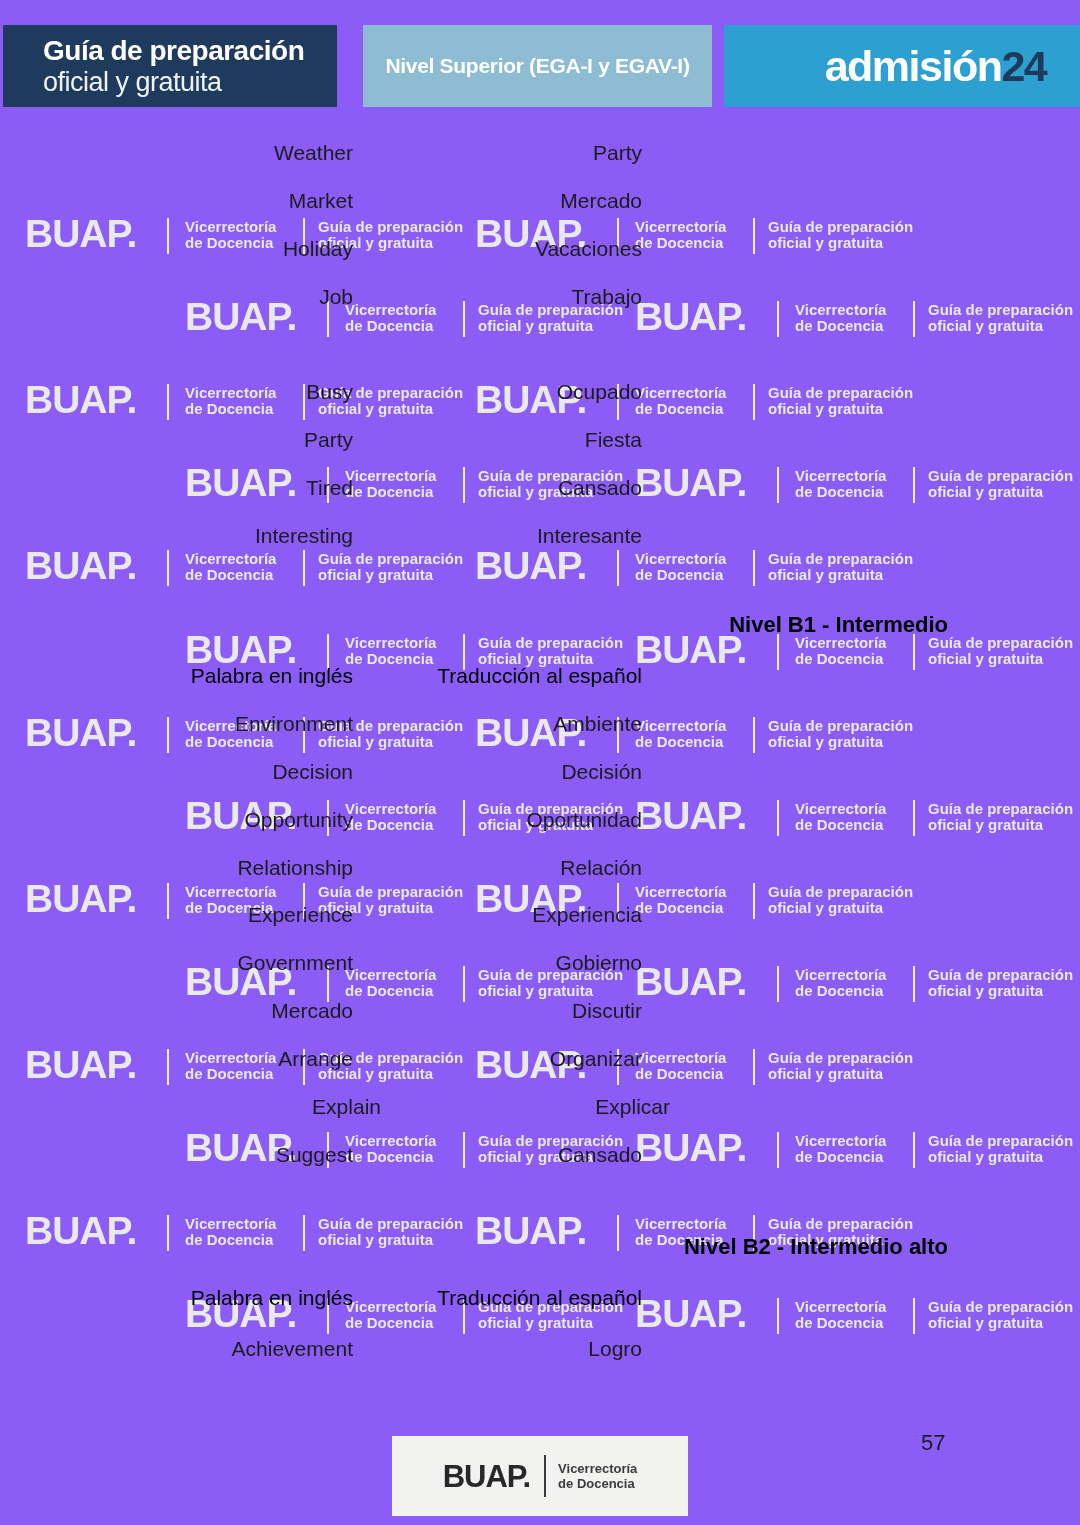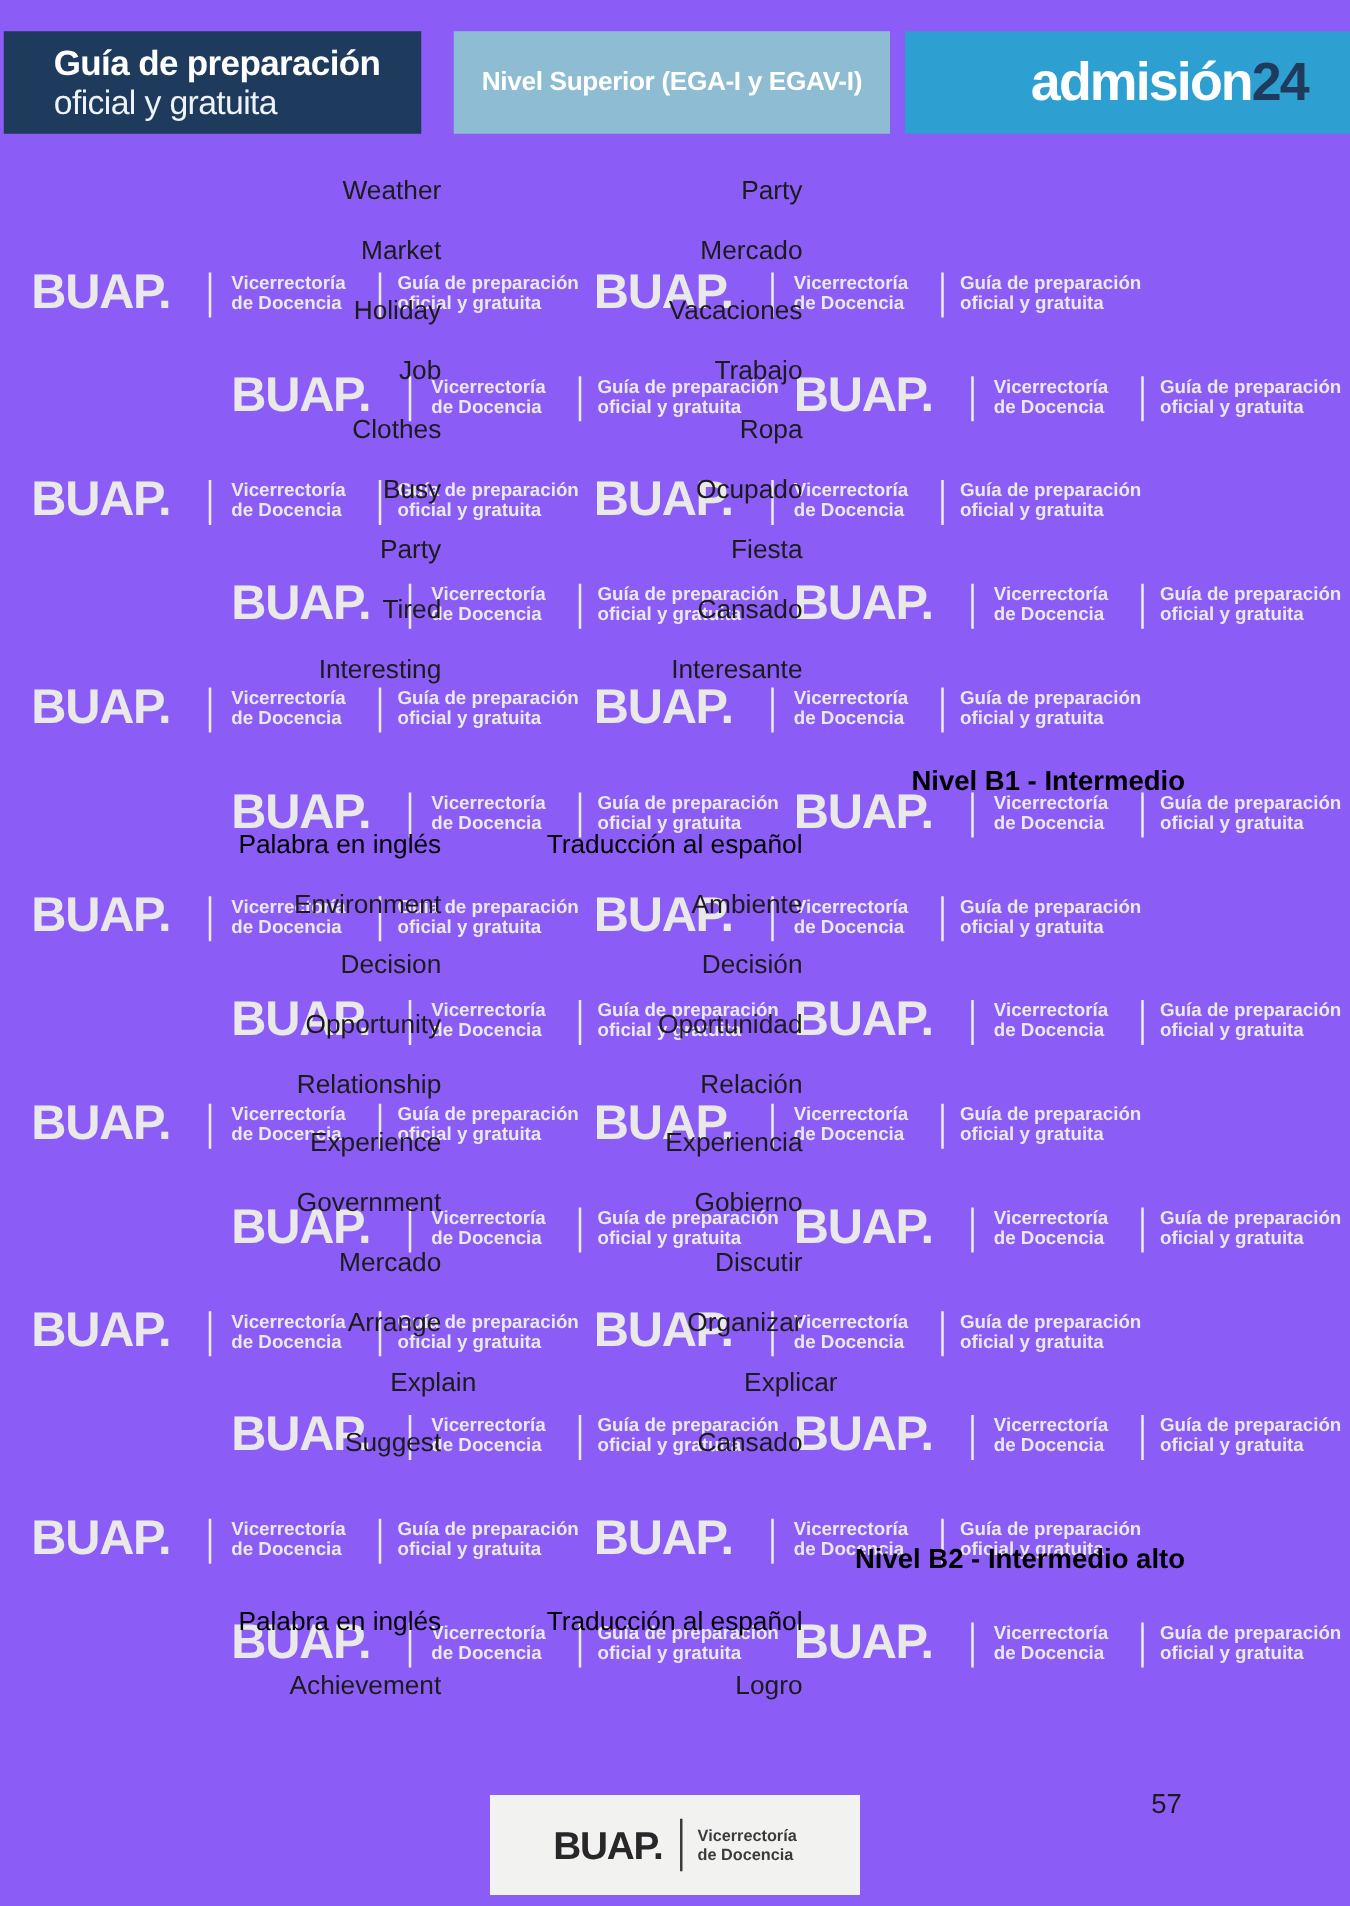--- a/index.html
+++ b/index.html
@@ -445,24 +445,20 @@
         <span class="esp">Mercado</span>
       </div>
       <div class="vrow" style="top: 237px;">
         <span class="eng">Holiday</span>
         <span class="esp">Vacaciones</span>
       </div>
       <div class="vrow" style="top: 285px;">
         <span class="eng">Job</span>
         <span class="esp">Trabajo</span>
       </div>
-      <div class="vrow" style="top: 332px;">
-        <span class="eng">Clothes</span>
-        <span class="esp">Ropa</span>
-      </div>
       <div class="vrow" style="top: 380px;">
         <span class="eng">Busy</span>
         <span class="esp">Ocupado</span>
       </div>
       <div class="vrow" style="top: 428px;">
         <span class="eng">Party</span>
         <span class="esp">Fiesta</span>
       </div>
       <div class="vrow" style="top: 476px;">
         <span class="eng">Tired</span>

